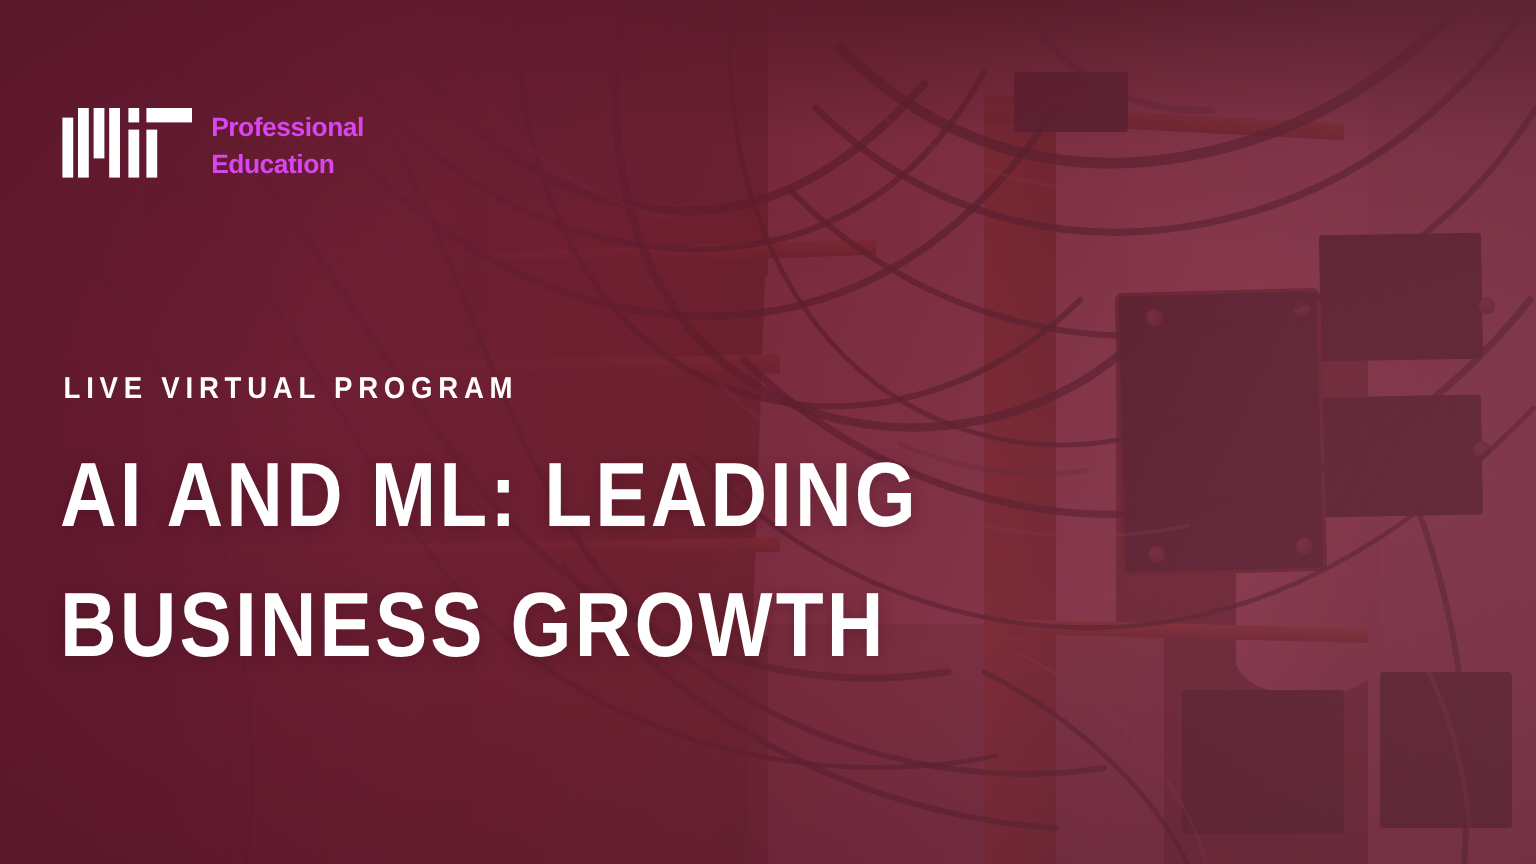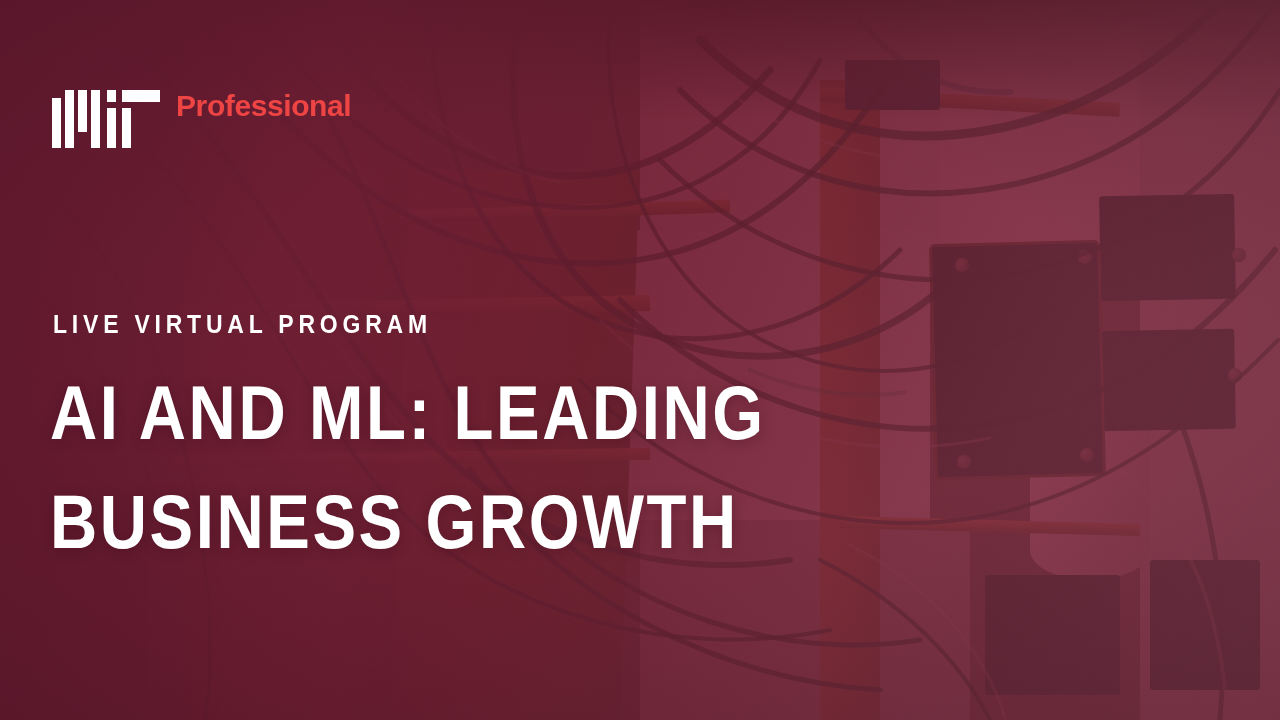--- a/index.html
+++ b/index.html
@@ -118,24 +118,24 @@
 
   
   .content{ position:absolute; inset:0; }
 
   
   .logo{ position:absolute; left:52px; top:90px; display:flex; align-items:flex-start; }
   .mit-mark{ position:relative; width:108px; height:58px; margin-right:16px; }
   .mit-mark i{ position:absolute; background:#ffffff; display:block; }
 
   .wordmark{
-    color:#ef4444;
+    color:#d946ef;
     font-family:"Liberation Sans", sans-serif;
     font-weight:bold;
-    font-size:30px;
+    font-size:22px;
     line-height:31px;
     letter-spacing:-0.4px;
     white-space:nowrap;
   }
 
   
   .eyebrow{
     position:absolute; left:53px; top:310px;
     color:#ffffff;
     font-family:"Liberation Sans Narrow","Liberation Sans", sans-serif;
@@ -268,20 +268,21 @@
 
         <i style="left:55px; top:0px;  width:9px;  height:12px;"></i>
         <i style="left:55px; top:18px; width:9px;  height:40px;"></i>
 
         <i style="left:70px; top:0px;  width:38px; height:12px;"></i>
         <i style="left:70px; top:18px; width:9px;  height:40px;"></i>
       </div>
 
       <div class="wordmark">
         <div>Professional</div>
+        <div>Education</div>
       </div>
     </div>
 
     <div class="eyebrow">LIVE VIRTUAL PROGRAM</div>
 
     <div class="headline">
       <span>AI AND ML: LEADING</span>
       <span>BUSINESS GROWTH</span>
     </div>
 

